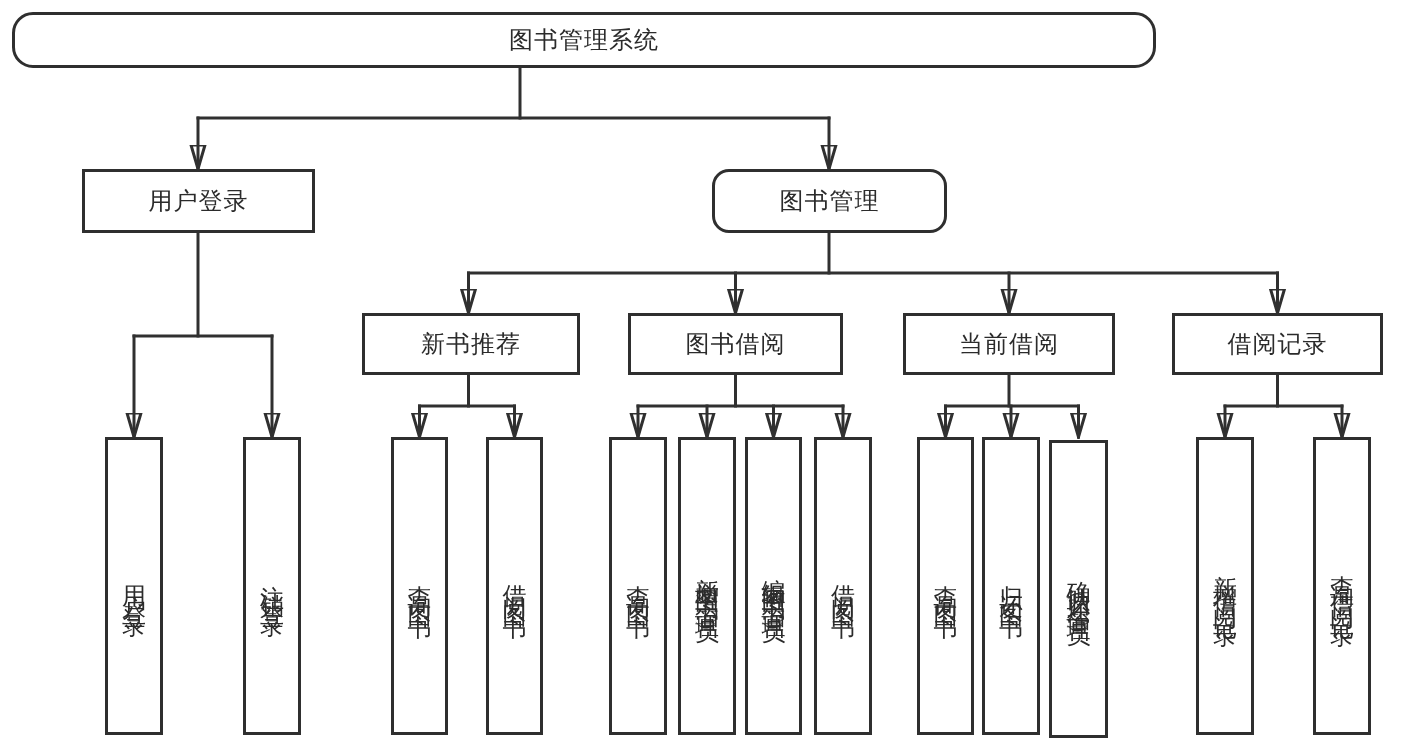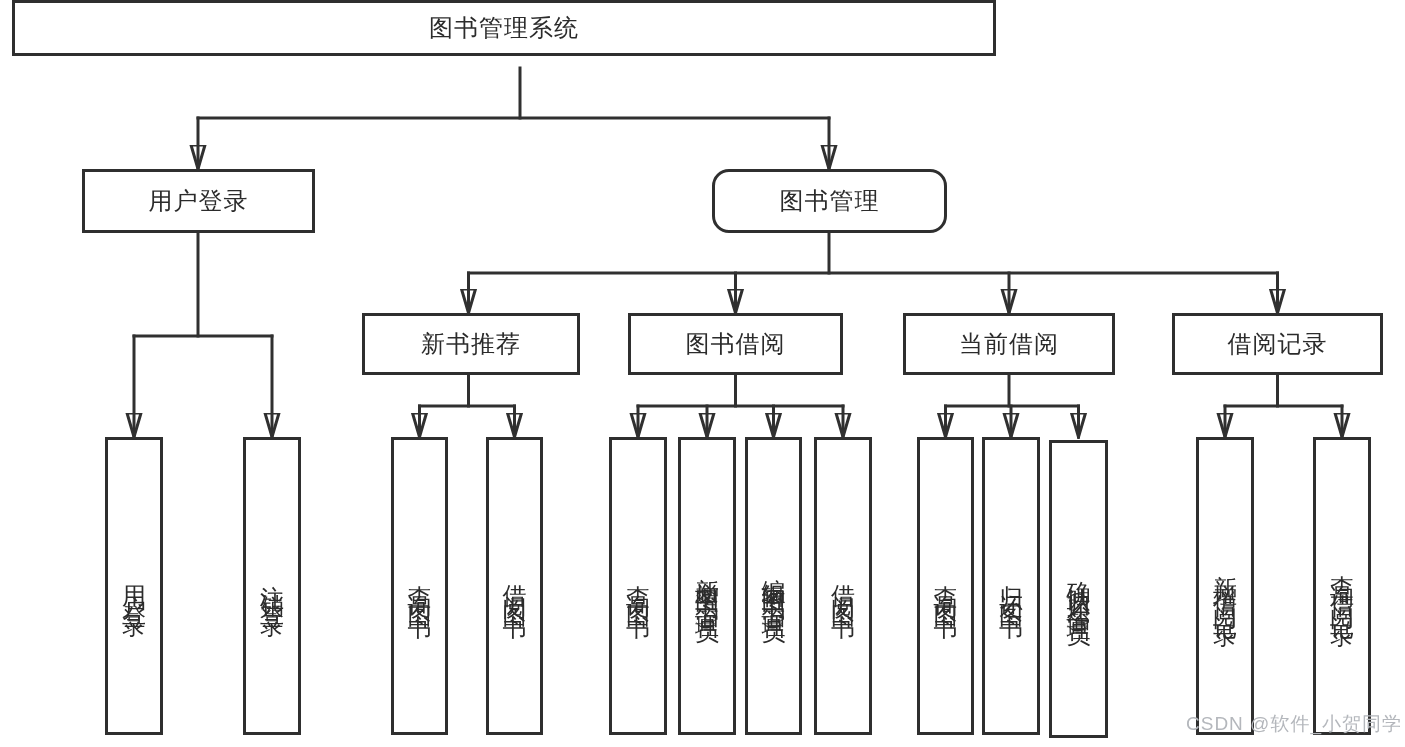--- a/index.html
+++ b/index.html
@@ -100,21 +100,21 @@
     </g>
 
     <g>
       <path d="M1277.5 375 V406"></path>
       <path d="M1225 406 H1342"></path>
       <path class="arrowline" d="M1225 406 V437"></path>
       <path class="arrowline" d="M1342 406 V437"></path>
     </g>
   </svg>
 
-  <div class="box" style="left:12px;top:0;width:984px;height:56px;">图书管理系统</div>
+  <div class="box" style="left:12px;top:12px;width:1144px;height:56px;border-radius:21px;">图书管理系统</div>
 
   <div class="box" style="left:82px;top:169px;width:233px;height:64px;">用户登录</div>
   <div class="box" style="left:712px;top:169px;width:235px;height:64px;border-radius:17px;">图书管理</div>
 
   <div class="box" style="left:362px;top:313px;width:218px;height:62px;">新书推荐</div>
   <div class="box" style="left:628px;top:313px;width:215px;height:62px;">图书借阅</div>
   <div class="box" style="left:903px;top:313px;width:212px;height:62px;text-align:center;">当前借阅</div>
   <div class="box" style="left:1172px;top:313px;width:211px;height:62px;">借阅记录</div>
 
   <div class="box leaf" style="left:105px;top:437px;width:58px;height:298px;">
@@ -154,15 +154,14 @@
     <span class="vtext dense">确认归还（管理员）</span>
   </div>
 
   <div class="box leaf" style="left:1196px;top:437px;width:58px;height:298px;">
     <span class="vtext">新增借阅记录</span>
   </div>
   <div class="box leaf" style="left:1313px;top:437px;width:58px;height:298px;">
     <span class="vtext">查询借阅记录</span>
   </div>
 
-  <div class="watermark">CSDN @软件_小贺同学</div>
 
 </div>
 
 </body></html>

